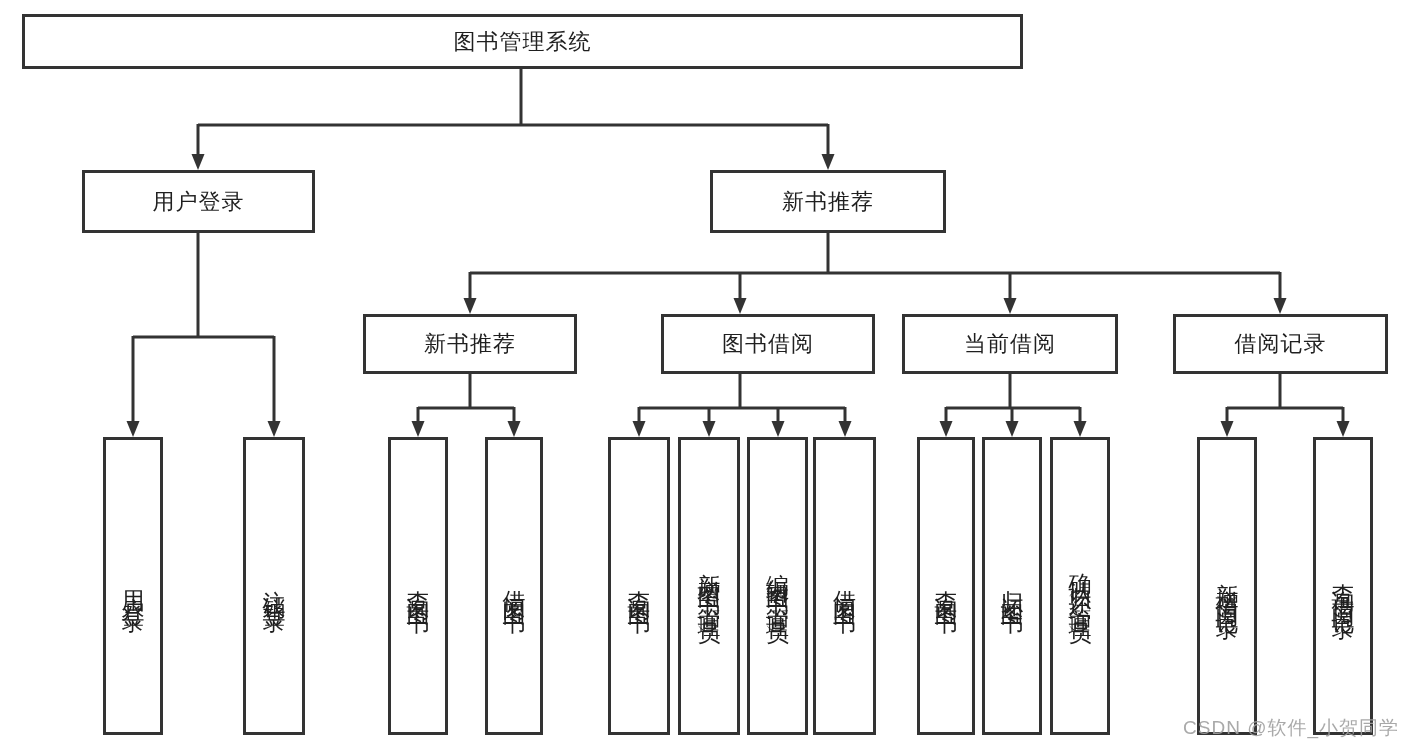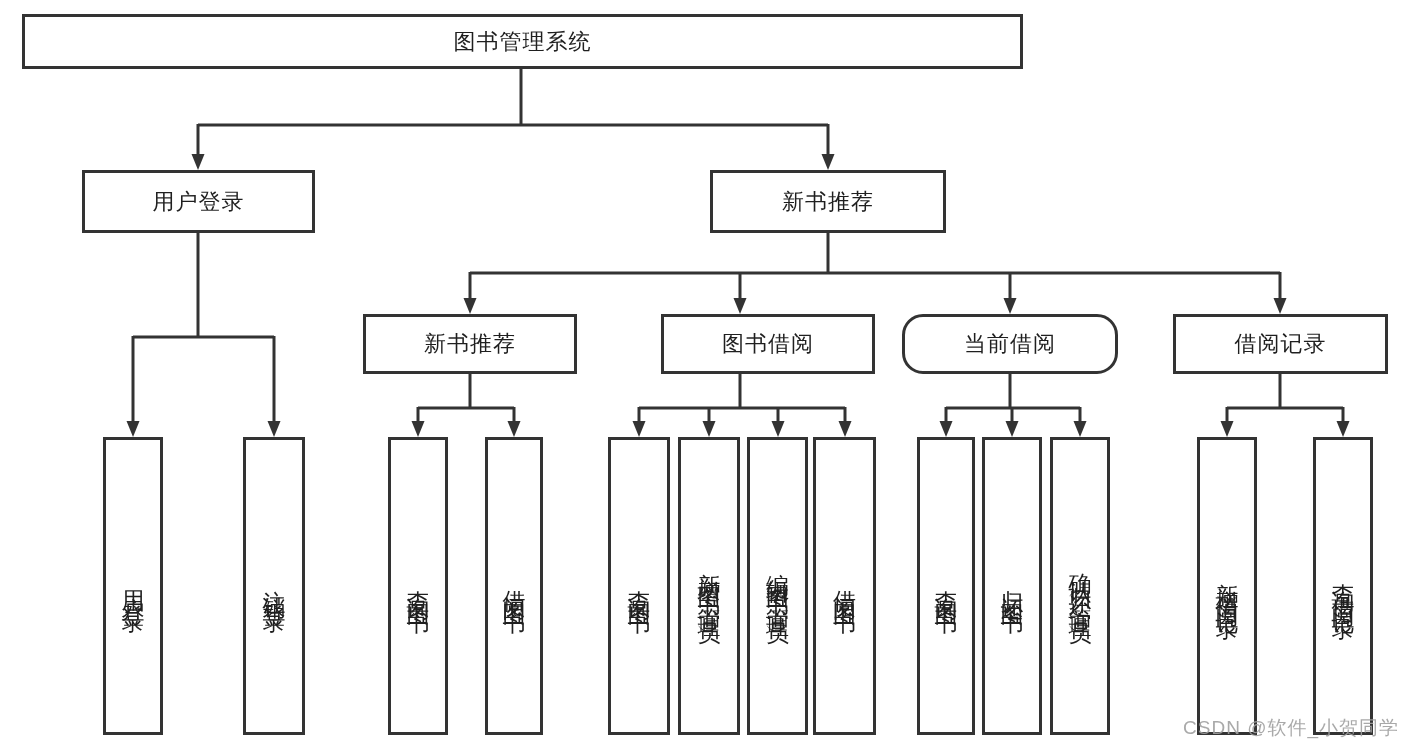--- a/index.html
+++ b/index.html
@@ -117,21 +117,21 @@
     </g>
   </svg>
 
   <div class="node h" style="left:22px;top:14px;width:1001px;height:55px;">图书管理系统</div>
 
   <div class="node h" style="left:82px;top:170px;width:233px;height:63px;">用户登录</div>
   <div class="node h" style="left:710px;top:170px;width:236px;height:63px;">新书推荐</div>
 
   <div class="node h" style="left:363px;top:314px;width:214px;height:60px;">新书推荐</div>
   <div class="node h" style="left:633px;top:314px;width:214px;height:60px;margin-left:28px;">图书借阅</div>
-  <div class="node h" style="left:902px;top:314px;width:216px;height:60px;border-radius:21px;">当前借阅</div>
+  <div class="node h" style="left:902px;top:314px;width:216px;height:60px;">当前借阅</div>
   <div class="node h" style="left:1173px;top:314px;width:215px;height:60px;">借阅记录</div>
 
   <div class="node v" style="left:103px;top:437px;width:60px;height:298px;">用户登录</div>
   <div class="node v" style="left:243px;top:437px;width:62px;height:298px;">注销登录</div>
 
   <div class="node v" style="left:388px;top:437px;width:60px;height:298px;">查询图书</div>
   <div class="node v" style="left:485px;top:437px;width:58px;height:298px;">借阅图书</div>
 
   <div class="node v" style="left:608px;top:437px;width:62px;height:298px;">查询图书</div>
   <div class="node v" style="left:678px;top:437px;width:62px;height:298px;">新增图书（管理员）</div>

